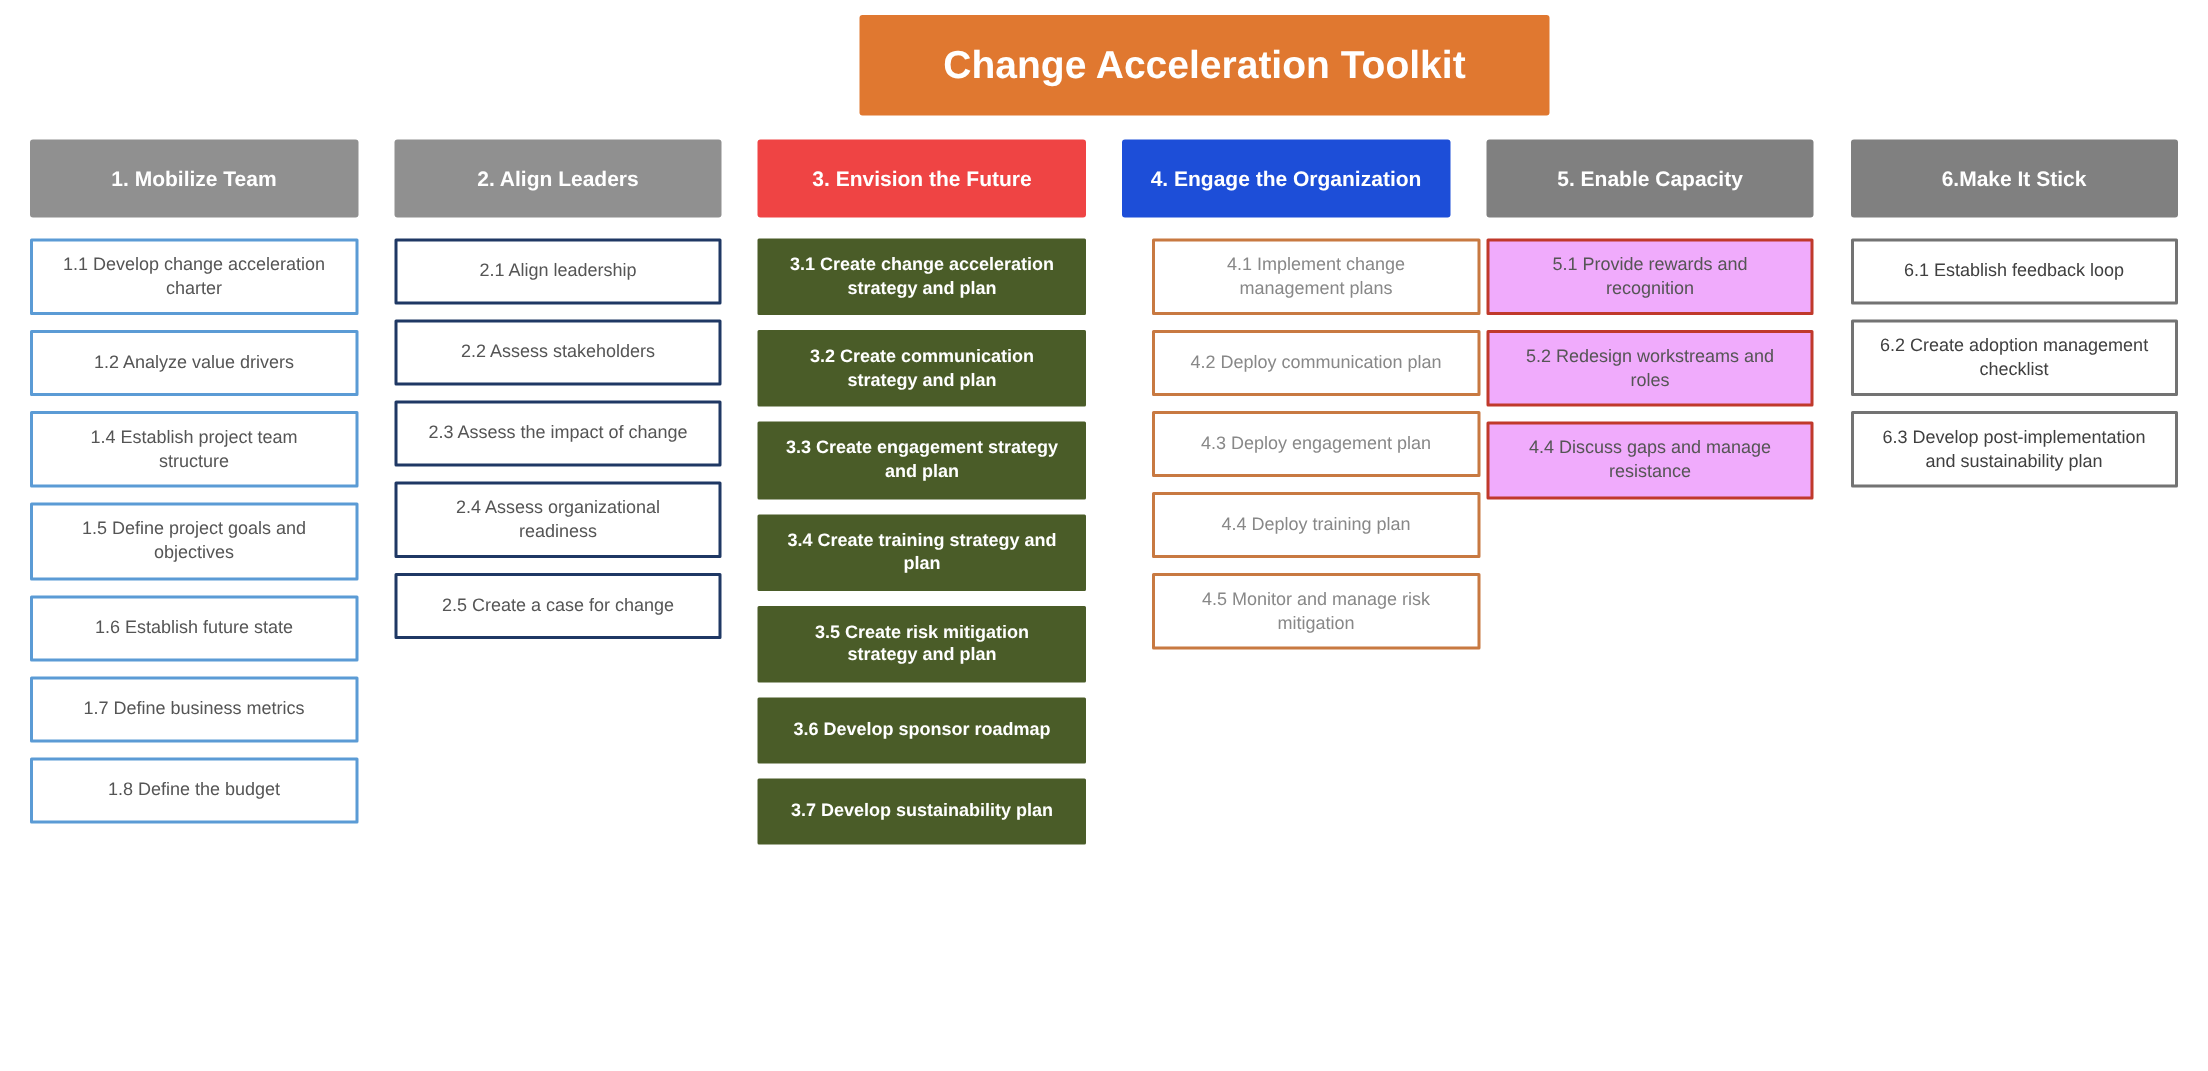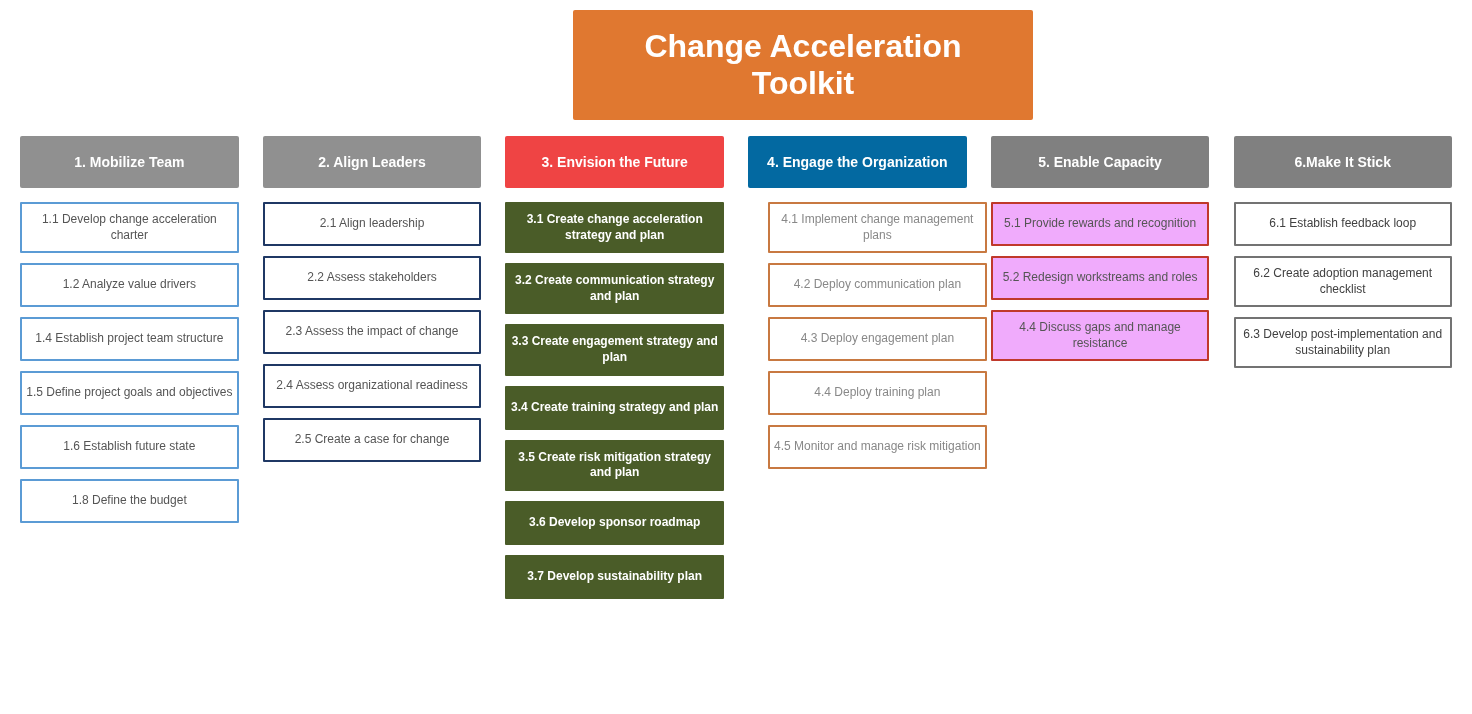--- a/index.html
+++ b/index.html
@@ -14,21 +14,21 @@
     .page-wrapper {
       width: 1472px;
       padding: 10px 8px;
     }
 
     
     .title-bar {
       background: #E07830;
       color: #fff;
       text-align: center;
-      font-size: 32px;
+      font-size: 26px;
       font-weight: bold;
       padding: 18px 30px;
       margin: 0 auto 16px auto;
       width: 460px;
       border-radius: 2px;
       margin-left: 565px;
     }
 
     
     .columns {
@@ -57,29 +57,29 @@
       margin-bottom: 14px;
       border-radius: 2px;
       min-height: 52px;
       display: flex;
       align-items: center;
       justify-content: center;
     }
 
     .col-header.gray { background: #909090; }
     .col-header.dark-green { background: #ef4444; }
-    .col-header.tan { background: #0369a1; }
+    .col-header.tan { background: #1d4ed8; }
     .col-header.medium-gray { background: #808080; }
 
     
     .card {
       width: 90%;
       text-align: center;
       font-size: 12px;
-      padding: 8px 1px;
+      padding: 8px 15px;
       margin-bottom: 10px;
       border-radius: 1px;
       line-height: 1.3;
       min-height: 44px;
       display: flex;
       align-items: center;
       justify-content: center;
     }
 
     
@@ -98,20 +98,21 @@
   <div class="title-bar">Change Acceleration Toolkit</div>
 
   <div class="columns">
   <div class="column">
         <div class="col-header gray">1. Mobilize Team</div>
         <div class="card border-blue">1.1 Develop change acceleration charter</div>
         <div class="card border-blue">1.2 Analyze value drivers</div>
         <div class="card border-blue">1.4 Establish project team structure</div>
         <div class="card border-blue">1.5 Define project goals and objectives</div>
         <div class="card border-blue">1.6 Establish future state</div>
+        <div class="card border-blue">1.7 Define business metrics</div>
         <div class="card border-blue">1.8 Define the budget</div>
       </div>
       <div class="column">
         <div class="col-header gray">2. Align Leaders</div>
         <div class="card border-dark-blue">2.1 Align leadership</div>
         <div class="card border-dark-blue">2.2 Assess stakeholders</div>
         <div class="card border-dark-blue">2.3 Assess the impact of change</div>
         <div class="card border-dark-blue">2.4 Assess organizational readiness</div>
         <div class="card border-dark-blue">2.5 Create a case for change</div>
       </div>

